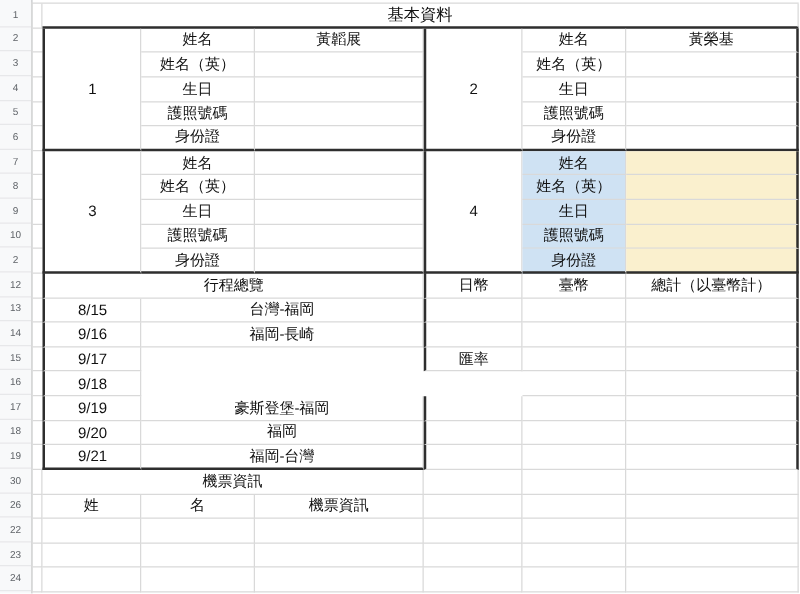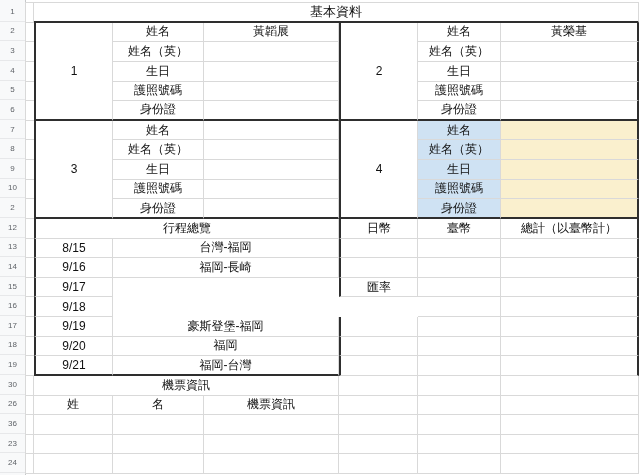--- a/index.html
+++ b/index.html
@@ -47,21 +47,21 @@
       <div class="gn">12</div>
       <div class="gn">13</div>
       <div class="gn">14</div>
       <div class="gn">15</div>
       <div class="gn">16</div>
       <div class="gn">17</div>
       <div class="gn">18</div>
       <div class="gn">19</div>
       <div class="gn">30</div>
       <div class="gn">26</div>
-      <div class="gn">36</div>
+      <div class="gn">22</div>
       <div class="gn">23</div>
       <div class="gn">24</div>
     </div>
   </div>
 
   <div class="grid">
 
     <div class="c" style="grid-area:1/1/2/2"></div>
     <div class="c nr" style="grid-area:2/1/3/2"></div>
     <div class="c nr" style="grid-area:3/1/4/2"></div>

